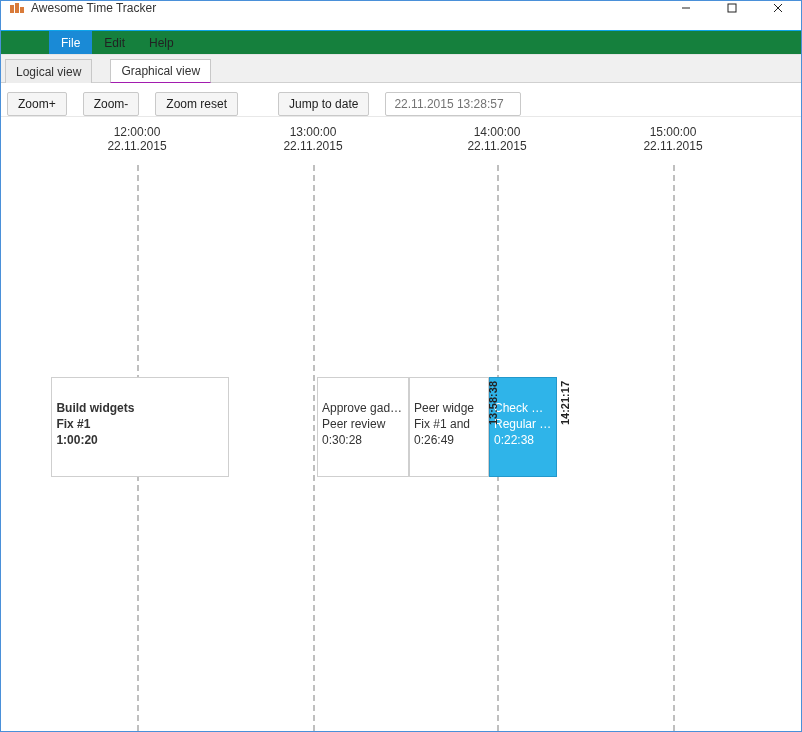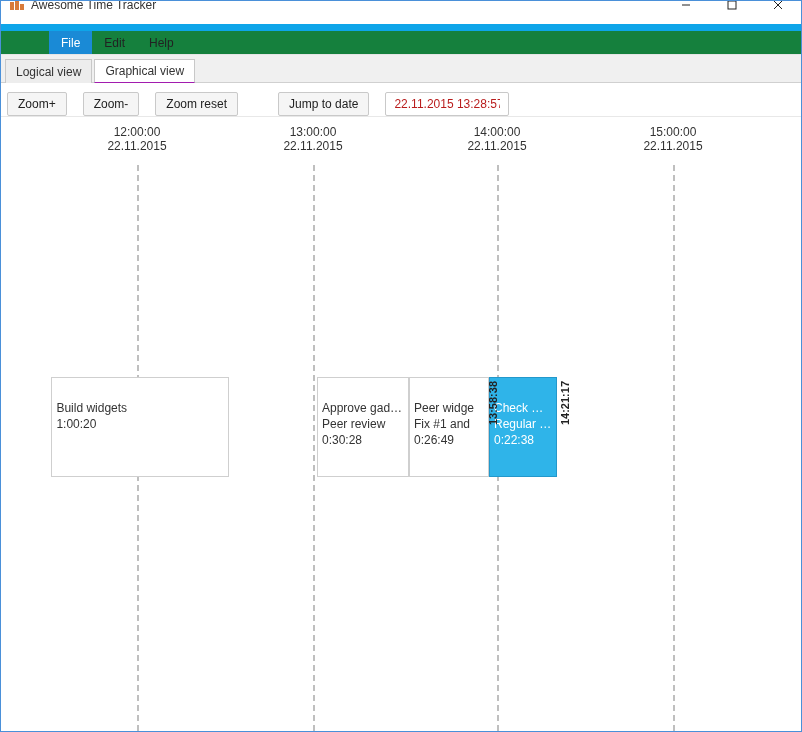--- a/index.html
+++ b/index.html
@@ -14,21 +14,21 @@
     overflow: hidden;
     border: 1px solid #4a90d9;
   }
   
   .titlebar {
     height: 30px;
     display: flex;
     align-items: center;
     padding: 0 0 16px 8px;
     background: #fff;
-    border-bottom: 7px solid #0ea5e9;
+    border-bottom: 1px solid #0ea5e9;
   }
   .titlebar .app-icon {
     width: 16px; height: 16px;
     margin-right: 6px;
     display: inline-flex;
   }
   .titlebar .title { flex: 0 0 auto; font-size: 12px; color: #333; }
   .titlebar .spacer { flex: 1 1 auto; }
   .winbtn {
     width: 46px; height: 30px;
@@ -62,21 +62,21 @@
     height: 28px;
     background: #f0f0f0;
     border-bottom: 1px solid #d0d0d0;
     display: flex;
     align-items: flex-end;
     padding: 0 4px;
   }
   .tab {
     height: 24px;
     padding: 0 10px;
-    margin-right: 2px;
+    margin-right: 18px;
     border: 1px solid #c8c8c8;
     border-bottom: none;
     background: #ededed;
     display: inline-flex; align-items: center;
     font-size: 12px;
     color: #333;
     position: relative;
     top: 1px;
   }
   .tab.active {
@@ -100,26 +100,26 @@
     padding: 0 10px;
     border: 1px solid #c9c9c9;
     background: #f5f5f5;
     border-radius: 2px;
     font-size: 12px;
     display: inline-flex; align-items: center;
     color: #222;
   }
   .tinput {
     height: 24px;
-    width: 124px;
+    width: 136px;
     border: 1px solid #c9c9c9;
     border-radius: 2px;
     padding: 0 8px;
     font-size: 12px;
-    color: #b91c1c;
+    color: #737373;
     background: #fff;
   }
 
   
   .timeline {
     position: relative;
     width: 100%;
     height: calc(732px - 2px - 30px - 24px - 28px - 34px);
     background: #fff;
     overflow: hidden;
@@ -252,22 +252,23 @@
         <span class="date">22.11.2015</span>
       </div>
     </div>
   <div id="gridlines">
       <div class="gridline" style="left: 17%;"></div>
       <div class="gridline" style="left: 39%;"></div>
       <div class="gridline" style="left: 62%;"></div>
       <div class="gridline" style="left: 84%;"></div>
     </div>
   <div class="events" id="events">
-      <div class="event" style="left: 6.3%; width: 22.2%;">
+      <div class="event" style="left: 6.3%; width: 22.2%; font-weight: bold;">
         <span class="l1">Build widgets</span>
+        <span class="l2">Fix #1</span>
         <span class="l3">1:00:20</span>
       </div>
       <div class="event" style="left: 39.5%; width: 11.5%;">
         <span class="l1">Approve gadgets</span>
         <span class="l2">Peer review</span>
         <span class="l3">0:30:28</span>
       </div>
       <div class="event" style="left: 51%; width: 10%;">
         <span class="l1">Peer widge</span>
         <span class="l2">Fix #1 and </span>

